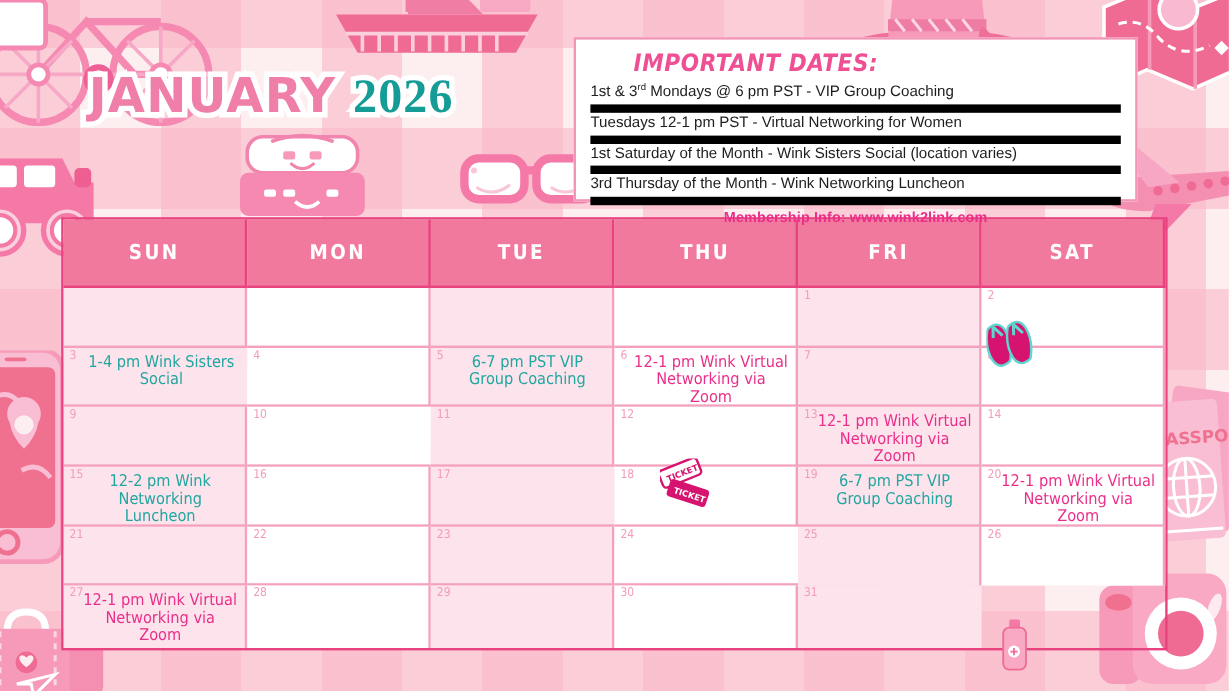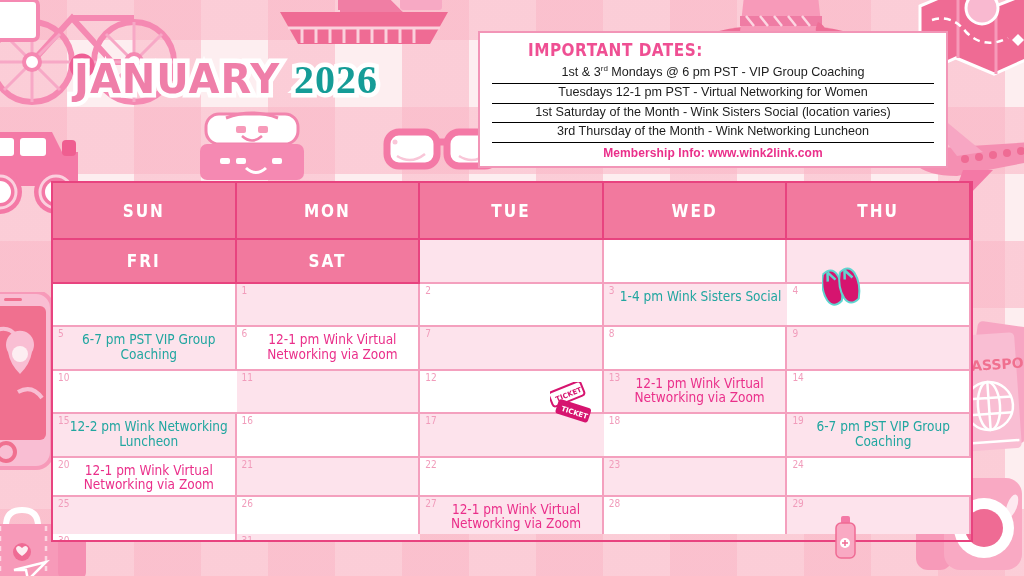--- a/index.html
+++ b/index.html
@@ -40,40 +40,40 @@
   .t-year { color: #159c97; font-family: Liberation Serif, serif; }
 
   
   .info-panel {
     position: absolute; left: 478px; top: 31px; width: 470px; height: 137px;
     background: #ffffff; border: 2px solid #f295b7; z-index: 5;
     padding: 7px 12px 4px 12px;
   }
   .info-title {
     font-family: "DejaVu Sans Condensed", "DejaVu Sans", sans-serif;
-    font-weight: 700; font-size: 17px; color: #ef4f93;
-    letter-spacing: .5px; margin-left: 36px; margin-bottom: 3px;
+    font-weight: 700; font-size: 20px; color: #ef4f93;
+    letter-spacing: .5px; margin-left: 36px; margin-bottom: 3px; font-style: italic;
   }
   .info-line {
-    font-size: 12.6px; color: #1d1d1d; text-align: center;
-    border-bottom: 1px solid #000000; padding: 1px 0 2px 0; line-height: 1.25;
+    font-size: 12.6px; color: #1d1d1d; text-align: left;
+    border-bottom: 7px solid #000000; padding: 1px 0 2px 0; line-height: 1.25;
     white-space: nowrap;
   }
   .info-line sup { font-size: 8px; vertical-align: super; }
   .info-url {
     font-size: 12px; font-weight: 700; color: #ea2f8a;
     text-align: center; padding-top: 3px; letter-spacing: .1px;
   }
 
   
   .calendar {
     position: absolute; left: 51px; top: 181px; width: 922px; height: 361px;
     z-index: 4; border: 2px solid #e8437f;
     display: grid;
-    grid-template-columns: repeat(5, 1fr);
+    grid-template-columns: repeat(6, 1fr);
     grid-template-rows: 57px 1fr 1fr 1fr 1fr 1fr;
   }
   .dow {
     background: #f2799e; color: #ffffff;
     display: flex; align-items: center; justify-content: center;
     font-family: "DejaVu Sans Condensed", "DejaVu Sans", sans-serif;
     font-weight: 700; font-size: 17px; letter-spacing: 2px;
     border-right: 2px solid #e8437f; border-bottom: 2px solid #e8437f;
   }
   .dow:last-child { border-right: none; }
@@ -257,21 +257,20 @@
   <div class="info-line">Tuesdays 12-1 pm PST - Virtual Networking for Women</div>
   <div class="info-line">1st Saturday of the Month - Wink Sisters Social (location varies)</div>
   <div class="info-line">3rd Thursday of the Month - Wink Networking Luncheon</div>
   <div class="info-url">Membership Info: www.wink2link.com</div>
 </div>
 
 <div class="calendar" id="cal">
     <div class="dow">SUN</div>
     <div class="dow">MON</div>
     <div class="dow">TUE</div>
-    <div class="dow">WED</div>
     <div class="dow">THU</div>
     <div class="dow">FRI</div>
     <div class="dow">SAT</div>
     <div class="cell tint"></div>
     <div class="cell plain"></div>
     <div class="cell tint"></div>
     <div class="cell plain"></div>
     <div class="cell tint">
       <span class="daynum">1</span>
     </div>

